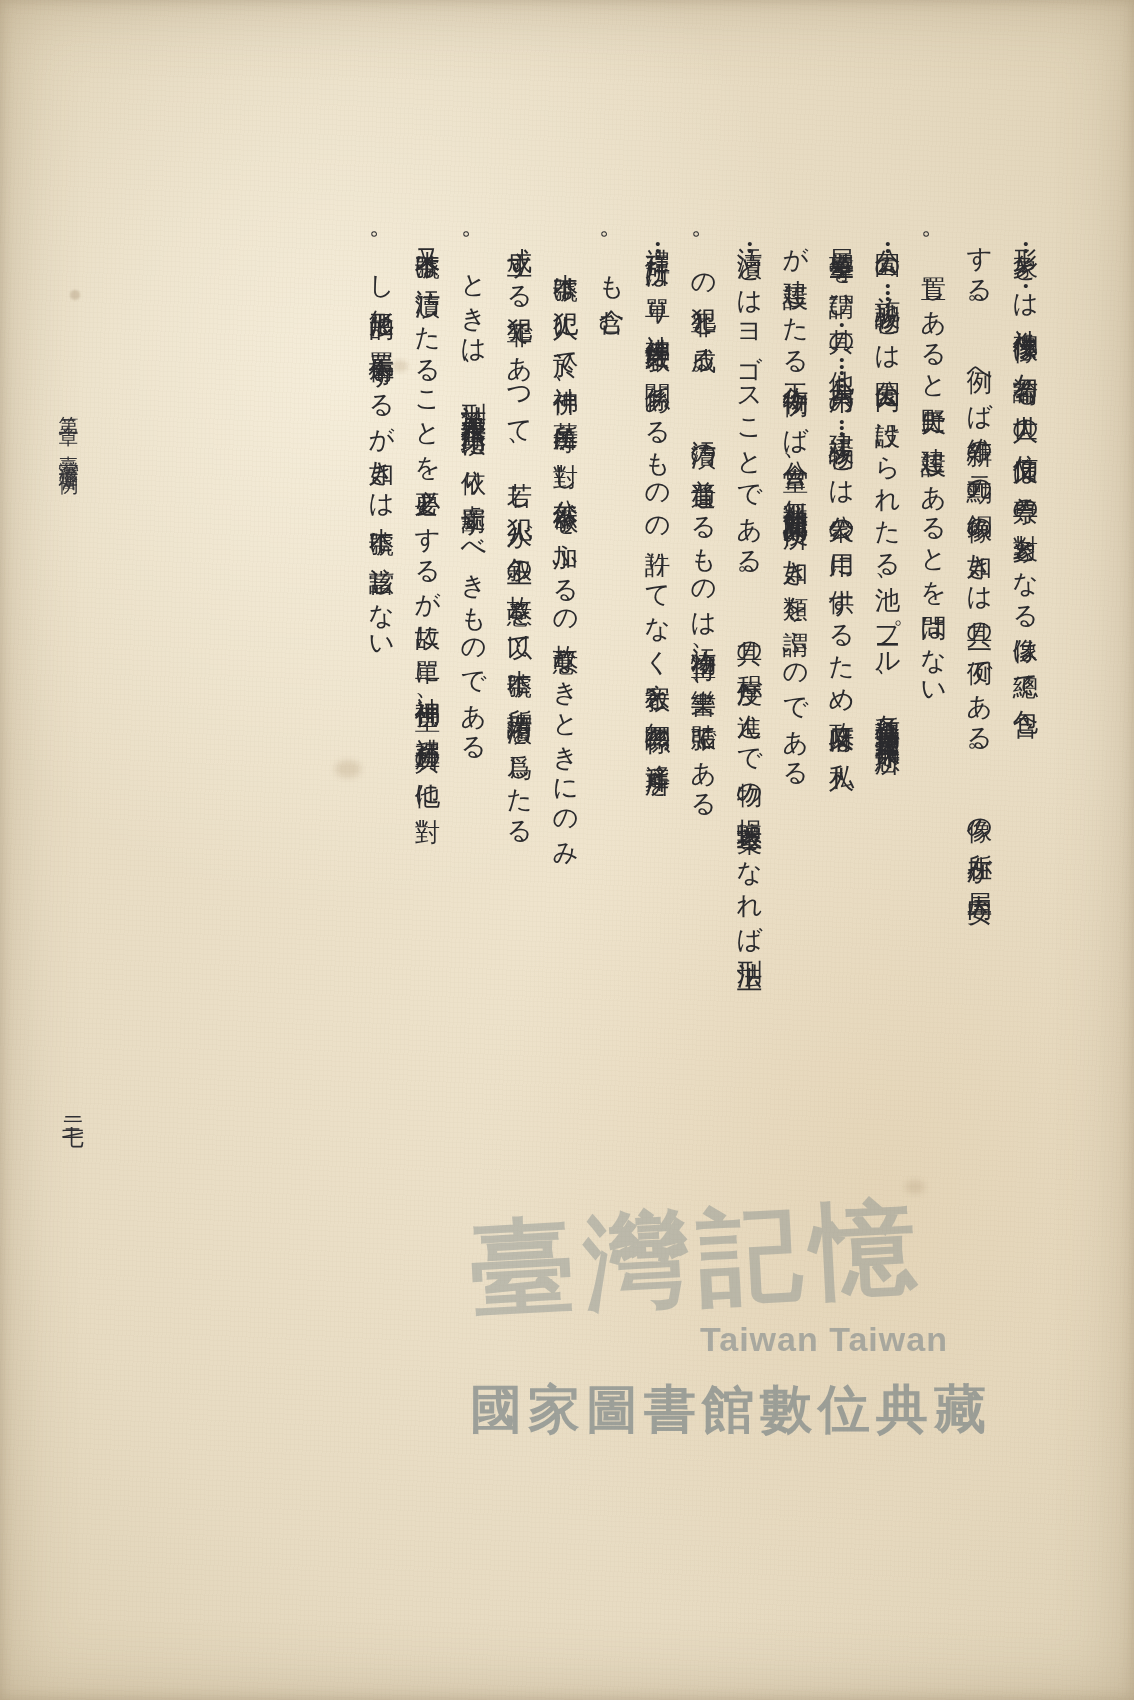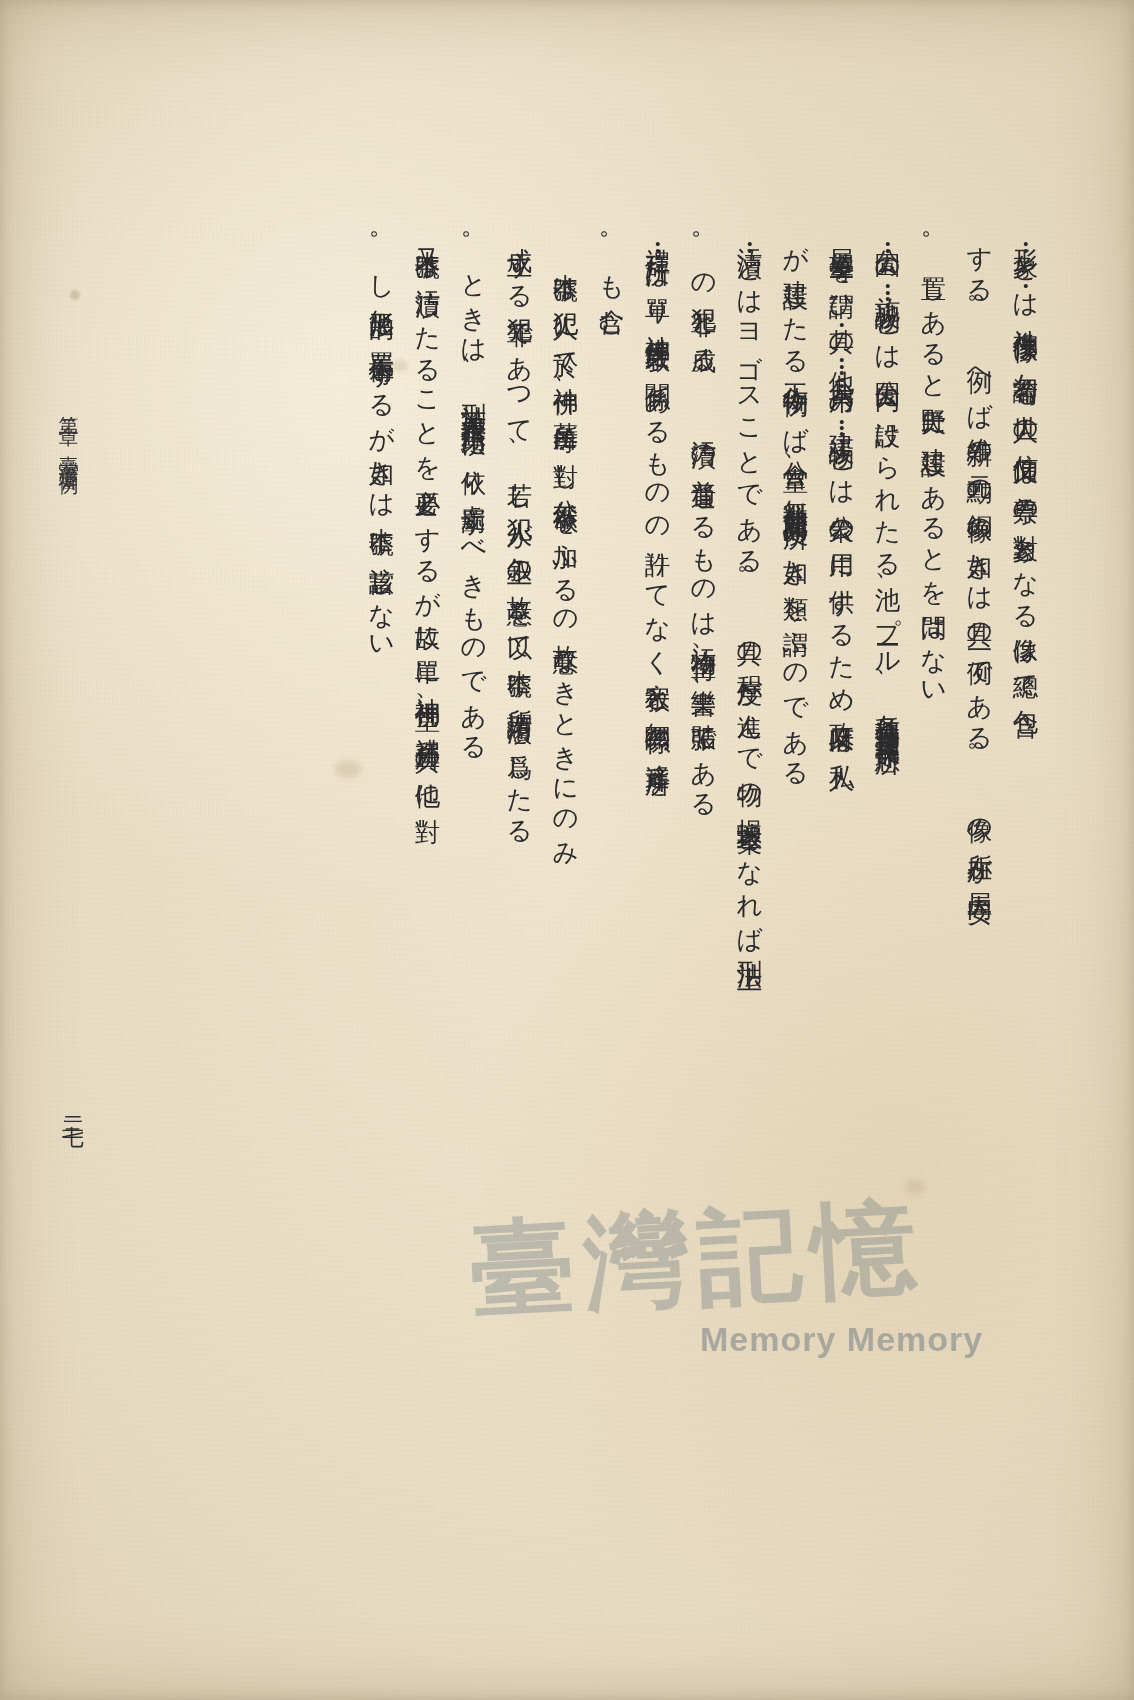--- a/index.html
+++ b/index.html
@@ -169,16 +169,17 @@
     <div class="col">成立する犯罪であつて、若し犯人が叙上の故意を以て本號に所謂汚瀆を爲したる</div>
     <div class="col">ときは、刑法第百八十八條第一項に依り處罰すべきものである。</div>
     <div class="col">又本號は汚瀆したることを必要とするが故に單に神祠佛堂、禮拜所其の他に對</div>
     <div class="col">し無形的に罵詈侮辱するが如きは本號に該當しない。</div>
   </div>
 
   <div id="running-head">第二章　臺灣違警例</div>
   <div id="page-number">二三七</div>
 
   <div id="wm-cjk">臺灣記憶</div>
-  <div id="wm-latin">Memory Memory</div>
+  <div id="wm-latin">Taiwan Taiwan</div>
+  <div id="wm-library">國家圖書館數位典藏</div>
 
   <div id="edge"></div>
 </div>
 
 </body></html>

